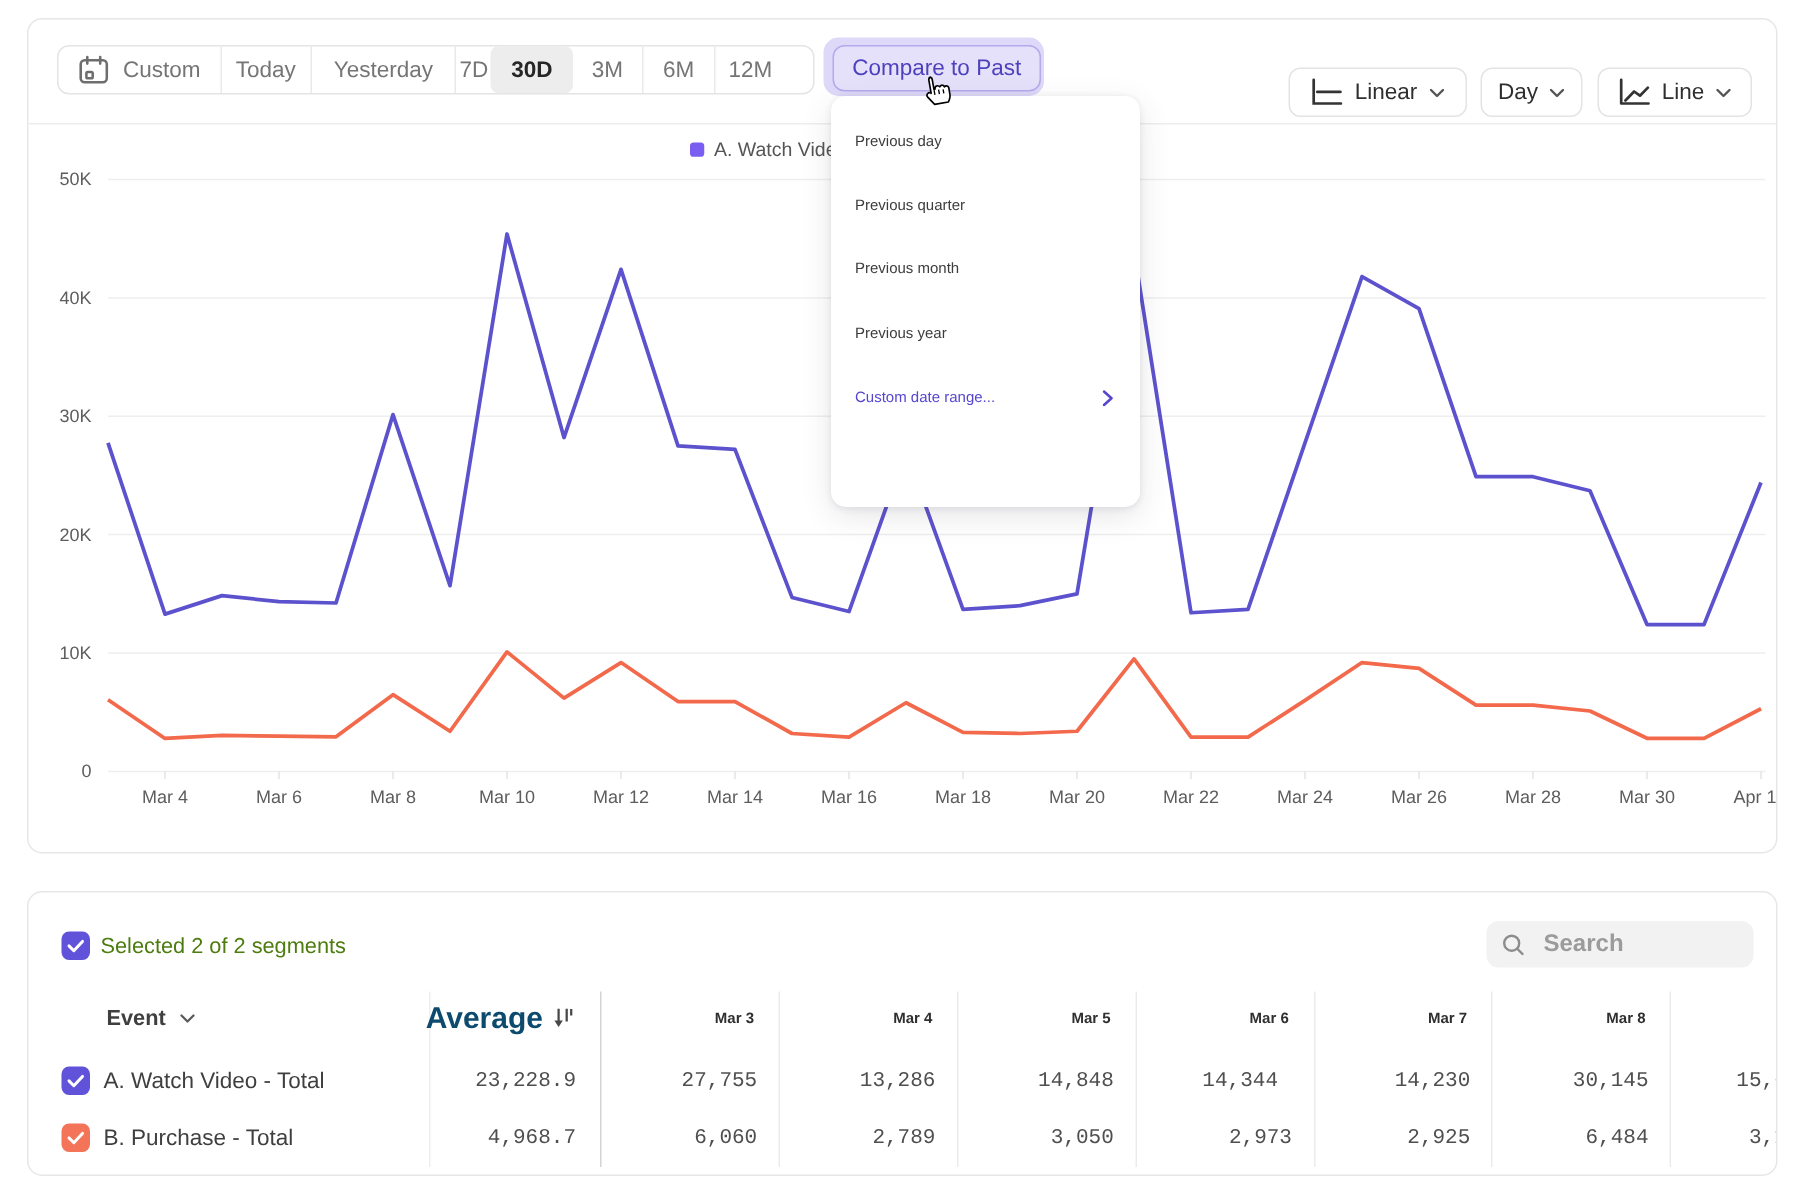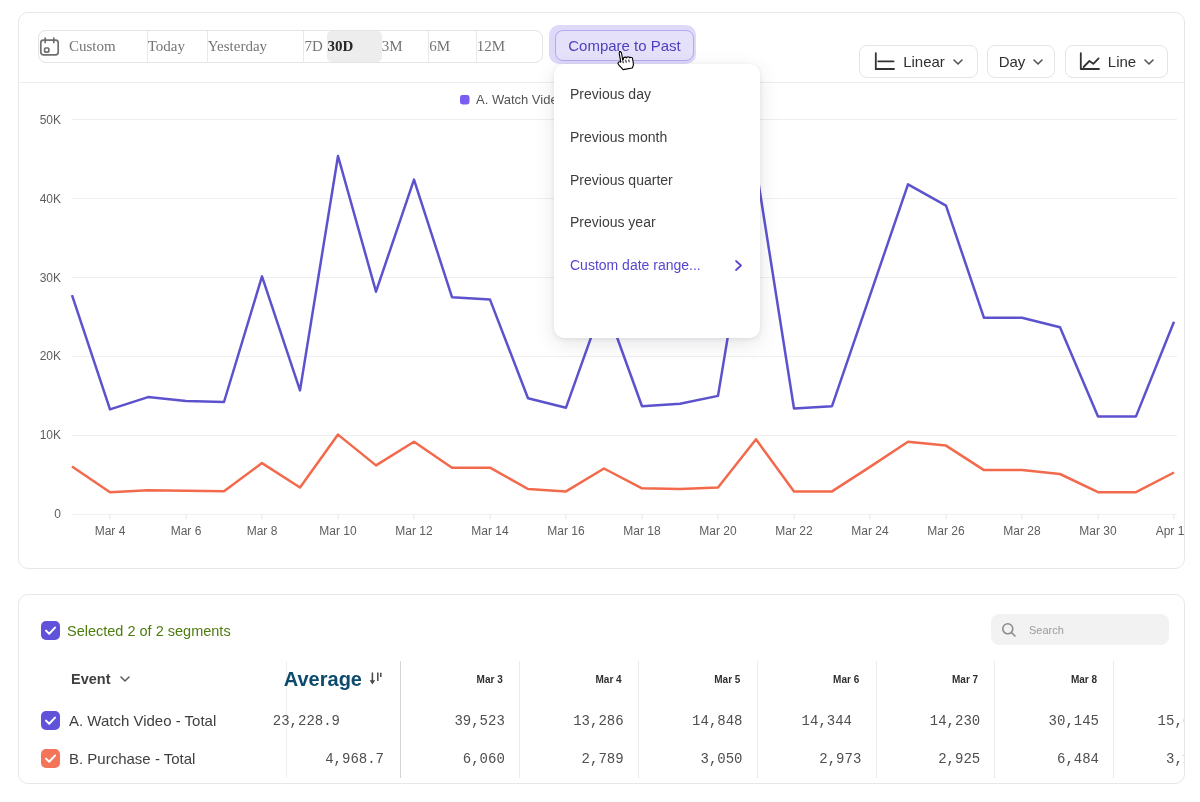--- a/index.html
+++ b/index.html
@@ -1,24 +1,24 @@
 <!DOCTYPE html>
 <html><head>
 <meta charset="utf-8">
 <style>
   * { margin:0; padding:0; box-sizing:border-box; }
   html,body { width:1200px; height:802px; background:#fff; font-family:"Liberation Sans", sans-serif; overflow:hidden; position:relative; }
   .abs { position:absolute; }
   .card { position:absolute; background:#fff; border:1px solid #e7e7e7; border-radius:10px; }
   .seg { position:absolute; left:38px; top:30px; width:505px; height:33px; border:1px solid #e4e4e4; border-radius:8px; display:flex; align-items:center; color:#757575; font-size:15px; }
-  .seg .cell { height:100%; display:flex; align-items:center; border-left:1px solid #e9e9e9; white-space:nowrap;font-family:Liberation Serif, serif; }
+  .seg .cell { height:100%; display:flex; align-items:center; justify-content:center; border-left:1px solid #e9e9e9; white-space:nowrap; }
   .seg .cell:first-child { border-left:none; }
   .btn { position:absolute; top:30px; height:33px; border:1px solid #e4e4e4; border-radius:8px; background:#fff; display:flex; align-items:center; justify-content:center; color:#2f2f2f; font-size:15px; font-weight:500;margin-top:15px; }
   .menu { position:absolute; left:554px; top:64px; width:206px; height:274px; background:#fff; border-radius:10px; box-shadow:0 6px 20px rgba(60,60,80,.13), 0 1px 4px rgba(60,60,80,.10); padding-top:9px; z-index:20; }
-  .menu .it { height:42.7px; display:flex; align-items:center; padding-left:16px; font-size:14px; color:#3d3d3d; position:relative; }
+  .menu .it { height:42.7px; display:flex; align-items:center; padding-left:16px; font-size:10px; color:#3d3d3d; position:relative; }
   .dh { font-size:10px; font-weight:600; color:#2f2f2f; }
   .dv { font-family:"Liberation Mono", monospace; font-size:14px; color:#4f4f4f; }
 </style>
 </head>
 <body>
 
 <div class="card" style="left:18px; top:12px; width:1167px; height:557px;"></div>
 <div class="abs" style="left:19px; top:82px; width:1165px; height:1px; background:#ededed;"></div>
 
 <div class="seg">
@@ -114,22 +114,22 @@
   <polyline fill="none" stroke="#5d52cd" stroke-width="2.5" stroke-linejoin="round" points="72,295.2 110,409.4 148,397.1 186,401.1 224,402.0 262,276.4 300,390.4 338,156.0 376,291.7 414,179.6 452,297.2 490,299.6 528,398.3 566,407.7 604,301.2 642,406.2 680,403.8 718,395.9 756,167.0 794,408.5 832,406.2 870,295.3 908,184.4 946,205.7 984,317.8 1022,317.8 1060,327.2 1098,416.4 1136,416.4 1174,321.7"></polyline>
 
   <rect x="460" y="95" width="9.5" height="9.5" rx="2.4" fill="#7a5ef2"></rect>
   <text x="476" y="104" font-size="13" fill="#555555">A. Watch Video - Total</text>
   <rect x="633" y="95" width="9.5" height="9.5" rx="2.4" fill="#f4745a"></rect>
   <text x="649" y="104" font-size="13" fill="#555555">B. Purchase - Total</text>
 </svg>
 
 <div class="menu">
   <div class="it">Previous day</div>
+  <div class="it">Previous quarter</div>
   <div class="it">Previous month</div>
-  <div class="it">Previous quarter</div>
   <div class="it">Previous year</div>
   <div class="it" style="color:#5646cf;">Custom date range...
     <svg width="7" height="11" viewBox="0 0 7 11" style="position:absolute; left:181px;">
         <path d="M1 1 L6 5.5 L1 10" fill="none" stroke="#5646cf" stroke-width="1.7" stroke-linecap="round" stroke-linejoin="round"></path>
       </svg>
   </div>
 </div>
 
 <svg class="abs" style="left:611px; top:49px; z-index:30; transform:rotate(-10deg);" width="24" height="24" viewBox="0 0 24 24">
   <path d="M10.2 2.2 c1 0 1.7.8 1.7 1.7 v6.6 l.7.1 .2-.8 c.2-.9 1.1-1.4 2-1.2 .5.1 1 .5 1.2 1 l.3-.4 c.6-.6 1.5-.7 2.2-.1 .3.3.5.6.6 1 l.1-.1 c.7-.5 1.6-.4 2.2.2 .2.3.4.7.4 1 v4.6 c0 1.2-.3 2.3-1 3.3 l-.9 1.4 h-9.3 l-3.7-5.6 c-.5-.8-.3-1.8.4-2.4 .7-.5 1.6-.4 2.2.2 l.1.1 V3.9 c0-.9.7-1.7 1.6-1.7 z" fill="#fff" stroke="#000" stroke-width="1.1" stroke-linejoin="round"></path>
@@ -152,21 +152,21 @@
         <path d="M5 9.6 L8.2 12.8 L14 6.6" fill="none" stroke="#fff" stroke-width="2" stroke-linecap="round" stroke-linejoin="round"></path>
       </svg>
   </div>
   <div class="abs" style="left:48px; top:21px; height:29px; display:flex; align-items:center; font-size:14.5px; color:#4d7c0f;">Selected 2 of 2 segments</div>
 
   <div class="abs" style="left:972px; top:19px; width:178px; height:31px; background:#f2f2f2; border-radius:8px; display:flex; align-items:center;">
     <svg width="16" height="16" viewBox="0 0 16 16" style="margin-left:10px;">
         <circle cx="6.8" cy="6.8" r="5" fill="none" stroke="#8c8c8c" stroke-width="1.6"></circle>
         <path d="M10.5 10.5 L14 14" stroke="#8c8c8c" stroke-width="1.6" stroke-linecap="round"></path>
       </svg>
-    <span style="margin-left:12px; font-size:11px; color:#9b9b9b;">Search</span>
+    <span style="margin-left:12px; font-size:16px; color:#9b9b9b;font-weight:bold;">Search</span>
   </div>
 
   <div class="abs" style="left:52px; top:70px; height:28px; display:flex; align-items:center; font-size:14.5px; font-weight:600; color:#3f3f3f;">Event
     <svg width="10" height="6" viewBox="0 0 10 6" style="margin-left:9px;">
         <path d="M1 1 L5 5 L9 1" fill="none" stroke="#5a5a5a" stroke-width="1.5" stroke-linecap="round" stroke-linejoin="round"></path>
       </svg>
   </div>
   <div class="abs" style="left:165px; top:70px; width:200px; height:28px; display:flex; align-items:center; justify-content:flex-end; font-size:20px; font-weight:600; color:#0c4a6e;">Average
     <svg width="16" height="17" viewBox="0 0 16 17" style="margin-left:6px;">
         <g stroke="#474747" stroke-width="1.5" fill="none">
@@ -177,23 +177,23 @@
         <polygon points="1.6,9.3 7.2,9.3 4.4,13.6" fill="#474747"></polygon>
       </svg>
   </div>
   <div class="abs dh" style="right:681.3px; top:70px; height:28px; display:flex; align-items:center;">Mar 3</div>
   <div class="abs dh" style="right:562.4px; top:70px; height:28px; display:flex; align-items:center;">Mar 4</div>
   <div class="abs dh" style="right:443.6px; top:70px; height:28px; display:flex; align-items:center;">Mar 5</div>
   <div class="abs dh" style="right:324.8px; top:70px; height:28px; display:flex; align-items:center;">Mar 6</div>
   <div class="abs dh" style="right:205.9px; top:70px; height:28px; display:flex; align-items:center;">Mar 7</div>
   <div class="abs dh" style="right:87.0px; top:70px; height:28px; display:flex; align-items:center;">Mar 8</div>
   <div class="abs dh" style="right:-29.8px; top:70px; height:28px; display:flex; align-items:center;">Mar 9</div>
-  <div class="abs dv" style="right:844px; top:111px; height:29px; display:flex; align-items:center;margin-left:46px;">23,228.9</div>
+  <div class="abs dv" style="right:800px; top:111px; height:29px; display:flex; align-items:center;margin-left:46px;">23,228.9</div>
   <div class="abs dv" style="right:800px; top:149px; height:29px; display:flex; align-items:center;">4,968.7</div>
-  <div class="abs dv" style="right:679.2px; top:111px; height:29px; display:flex; align-items:center;">39,523</div>
+  <div class="abs dv" style="right:679.2px; top:111px; height:29px; display:flex; align-items:center;">27,755</div>
   <div class="abs dv" style="right:560.4px; top:111px; height:29px; display:flex; align-items:center;">13,286</div>
   <div class="abs dv" style="right:441.5px; top:111px; height:29px; display:flex; align-items:center;">14,848</div>
   <div class="abs dv" style="right:332px; top:111px; height:29px; display:flex; align-items:center;">14,344</div>
   <div class="abs dv" style="right:203.8px; top:111px; height:29px; display:flex; align-items:center;">14,230</div>
   <div class="abs dv" style="right:85.0px; top:111px; height:29px; display:flex; align-items:center;">30,145</div>
   <div class="abs dv" style="right:-24px; top:111px; height:29px; display:flex; align-items:center;">15,697</div>
   <div class="abs dv" style="right:679.2px; top:149px; height:29px; display:flex; align-items:center;">6,060</div>
   <div class="abs dv" style="right:560.4px; top:149px; height:29px; display:flex; align-items:center;">2,789</div>
   <div class="abs dv" style="right:441.5px; top:149px; height:29px; display:flex; align-items:center;">3,050</div>
   <div class="abs dv" style="right:322.7px; top:149px; height:29px; display:flex; align-items:center;">2,973</div>

